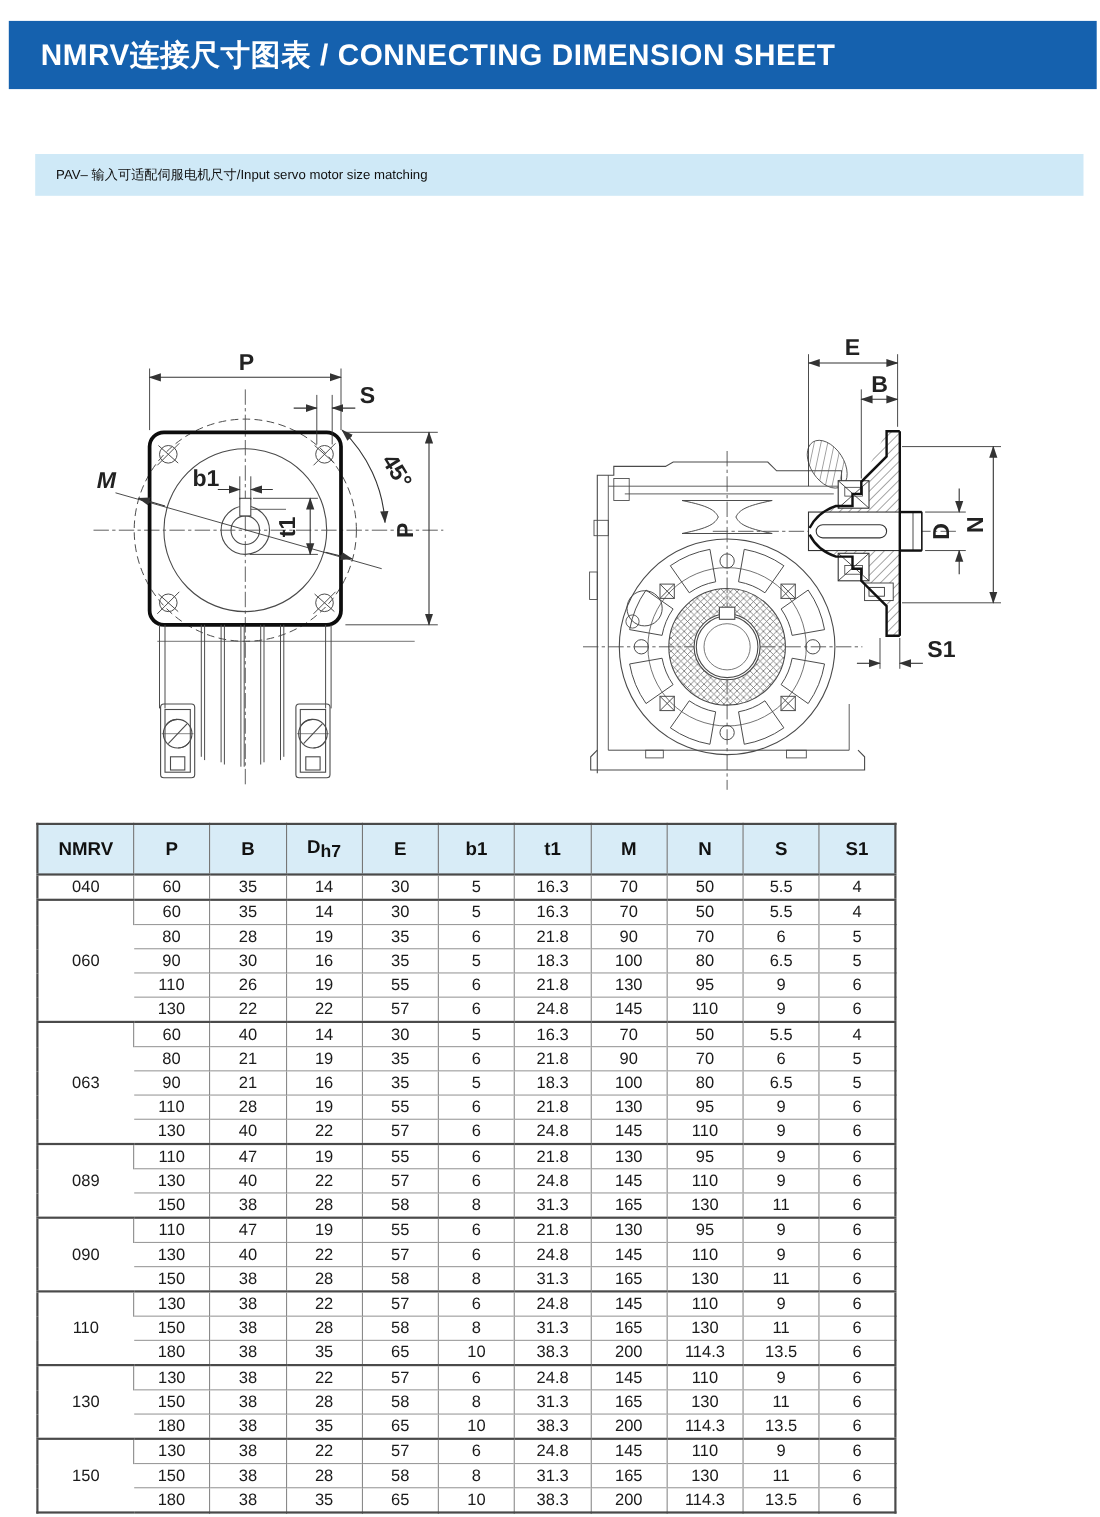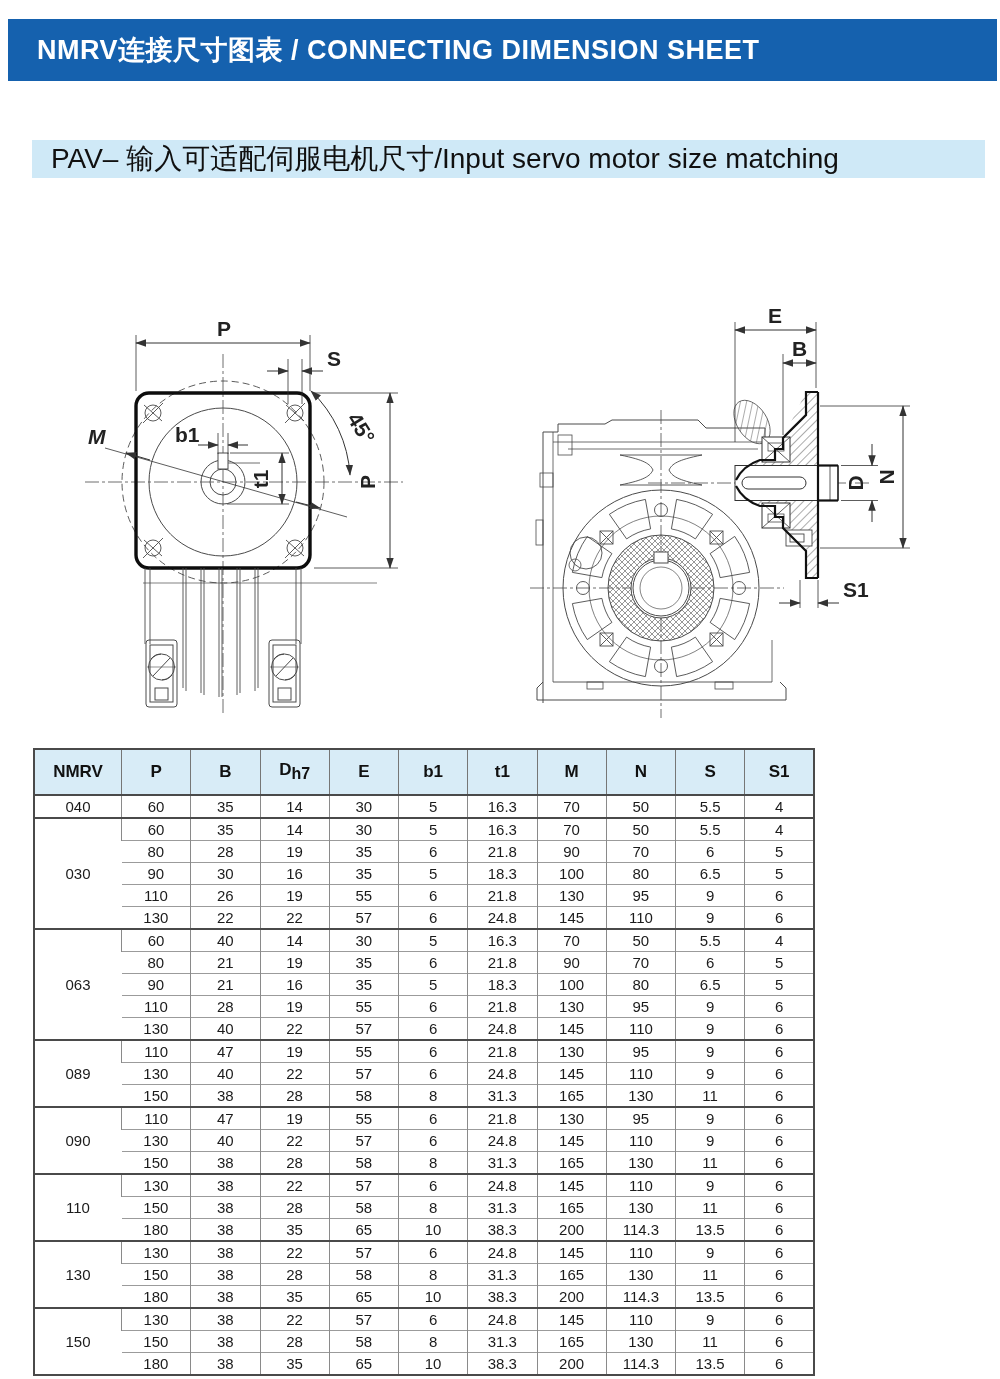--- a/index.html
+++ b/index.html
@@ -2,21 +2,21 @@
 <html><head>
 <meta charset="utf-8">
 <style>
   html,body{margin:0;padding:0;background:#fff;}
   .page{position:relative;width:1000px;height:1379px;background:#fff;overflow:hidden;
         font-family:"Liberation Sans",sans-serif;padding-left:46px;}
   .banner{position:absolute;left:8px;top:19px;width:989px;height:62px;background:#1561ae;}
   .banner h1{margin:0;padding:0 0 0 29px;color:#fff;font-size:27px;font-weight:800;
              line-height:62px;letter-spacing:.5px;white-space:nowrap;}
   .subtitle{position:absolute;left:32px;top:140px;width:953px;height:38px;background:#cfe9f7;}
-  .subtitle span{display:block;padding-left:19px;font-size:28px;color:#101010;line-height:38px;}
+  .subtitle span{display:block;padding-left:19px;font-size:12px;color:#101010;line-height:38px;}
   .drawings{position:absolute;left:0;top:0;}
   .dwg{position:absolute;}
   #front-svg{left:55px;top:292px;}
   #side-svg{left:520px;top:292px;}
   svg text{font-family:"Liberation Sans",sans-serif;font-weight:600;fill:#222;}
   
   .dims{position:absolute;left:33px;top:748px;width:782px;border-collapse:collapse;
         table-layout:fixed;border:2px solid #4a4a4a;font-family:"Liberation Sans",sans-serif;}
   .dims th{background:#d8ecf7;height:42px;font-size:17px;font-weight:700;color:#111;
            border-left:1px solid #767676;border-bottom:2px solid #4a4a4a;}
@@ -312,21 +312,21 @@
           <td>14</td>
           <td>30</td>
           <td>5</td>
           <td>16.3</td>
           <td>70</td>
           <td>50</td>
           <td>5.5</td>
           <td>4</td>
         </tr>
         <tr class="group-first">
-          <td class="model" rowspan="5">030</td>
+          <td class="model" rowspan="5">060</td>
           <td>60</td>
           <td>35</td>
           <td>14</td>
           <td>30</td>
           <td>5</td>
           <td>16.3</td>
           <td>70</td>
           <td>50</td>
           <td>5.5</td>
           <td>4</td>

